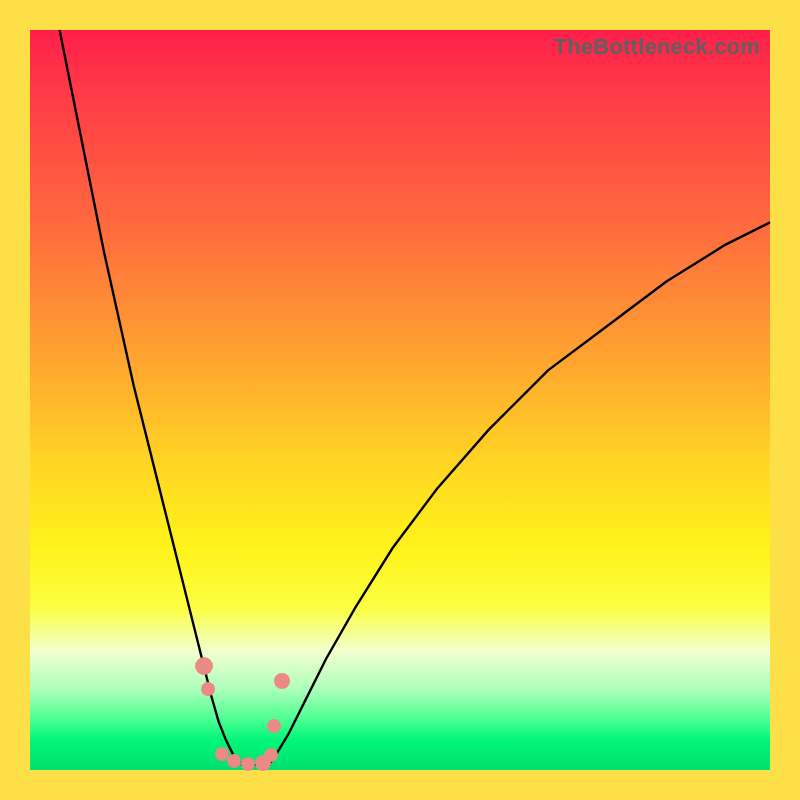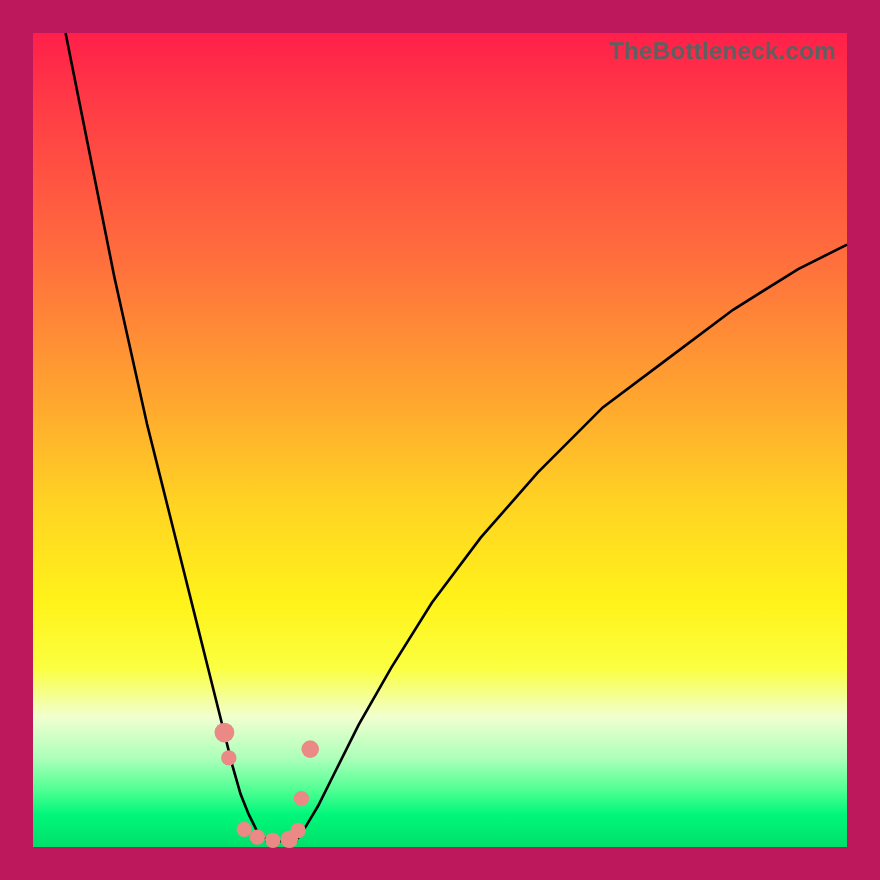--- a/index.html
+++ b/index.html
@@ -1,20 +1,20 @@
 <!DOCTYPE html>
 <html><head>
 <meta charset="utf-8">
 <style>
   * { margin: 0; padding: 0; box-sizing: border-box; }
   html, body { width: 800px; height: 800px; overflow: hidden; }
   .frame {
     width: 800px;
     height: 800px;
-    background: #be185d;
+    background: #fde047;
     position: relative;
   }
   .plot {
     position: absolute;
     left: 30px;
     top: 30px;
     width: 740px;
     height: 740px;
     background: linear-gradient(
       to bottom,

